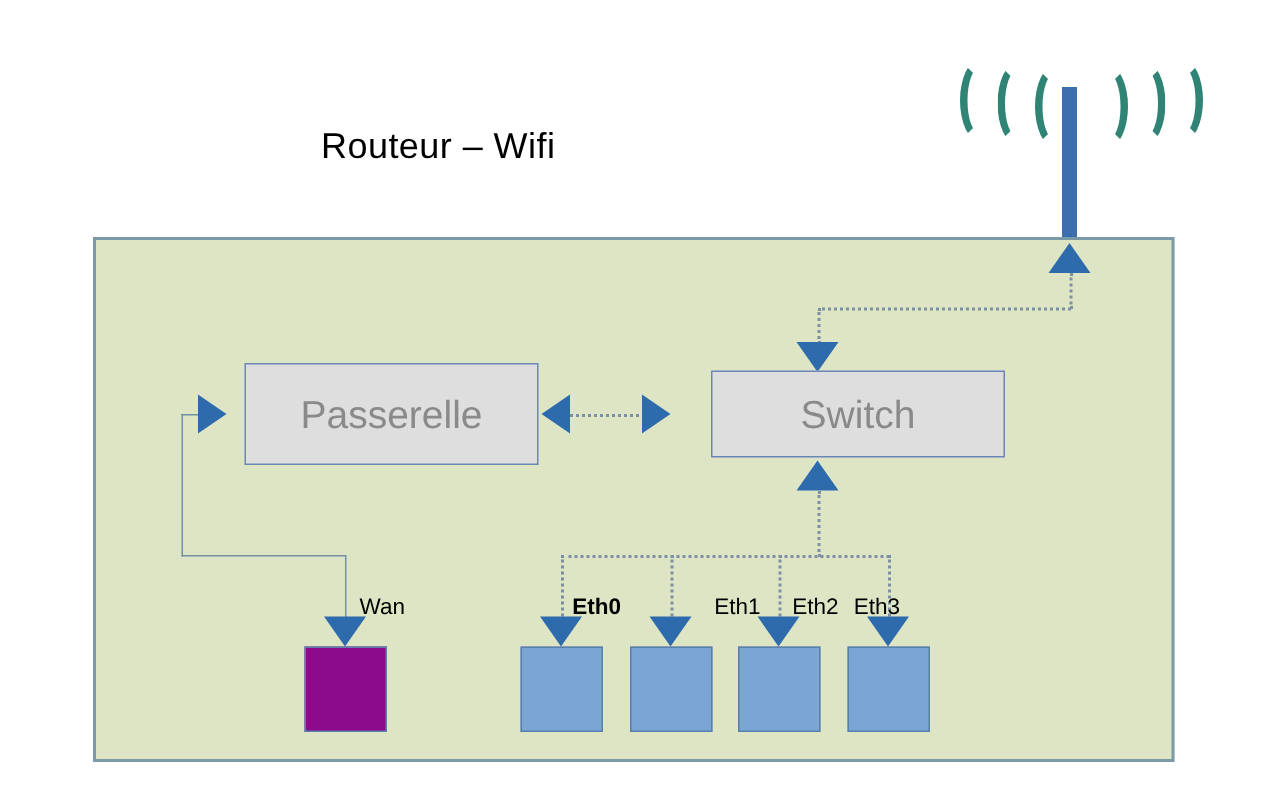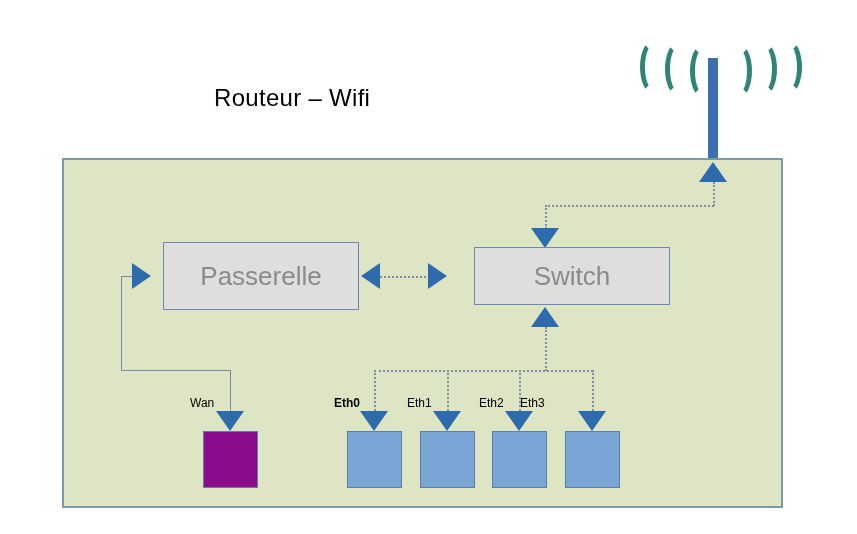--- a/index.html
+++ b/index.html
@@ -105,27 +105,27 @@
   .port-eth0 { left: 347px; top: 431px; }
   .port-eth1 { left: 420px; top: 431px; }
   .port-eth2 { left: 492px; top: 431px; }
   .port-eth3 { left: 565px; top: 431px; }
 
   
   .port-label {
     position: absolute;
     top: 396px;
     width: 80px;
-    text-align: left;
-    font-size: 12px;
+    text-align: right;
+    font-size: 15px;
     color: #000000;
   }
   .lbl-wan  { left: 190px; }
   .lbl-eth0 { left: 334px; font-weight: bold; }
-  .lbl-eth1 { left: 407px; }
+  .lbl-eth1 { left: 427px; }
   .lbl-eth2 { left: 479px; }
   .lbl-eth3 { left: 520px; }
 
   
   .arrow-down {
     position: absolute;
     width: 0; height: 0;
     border-left: 14px solid transparent;
     border-right: 14px solid transparent;
     border-top: 20px solid #2e6bad;

